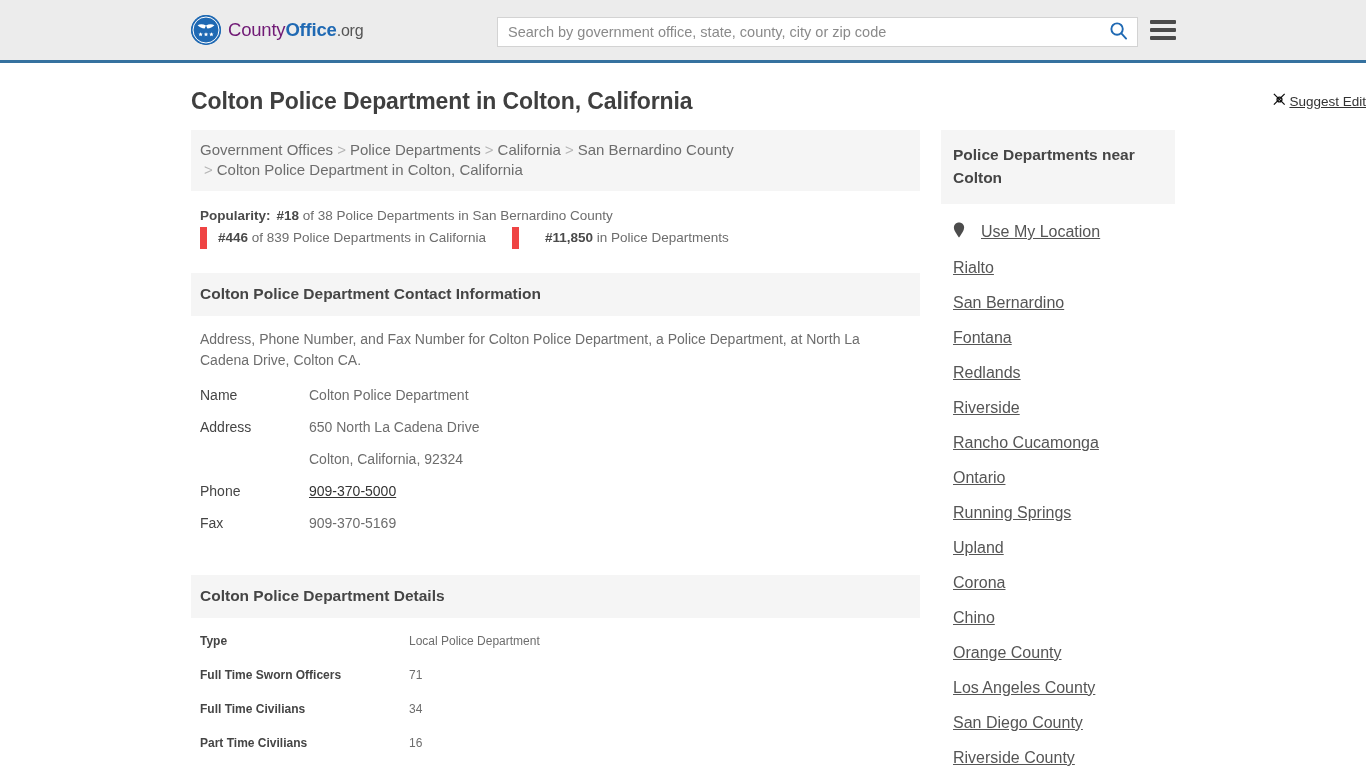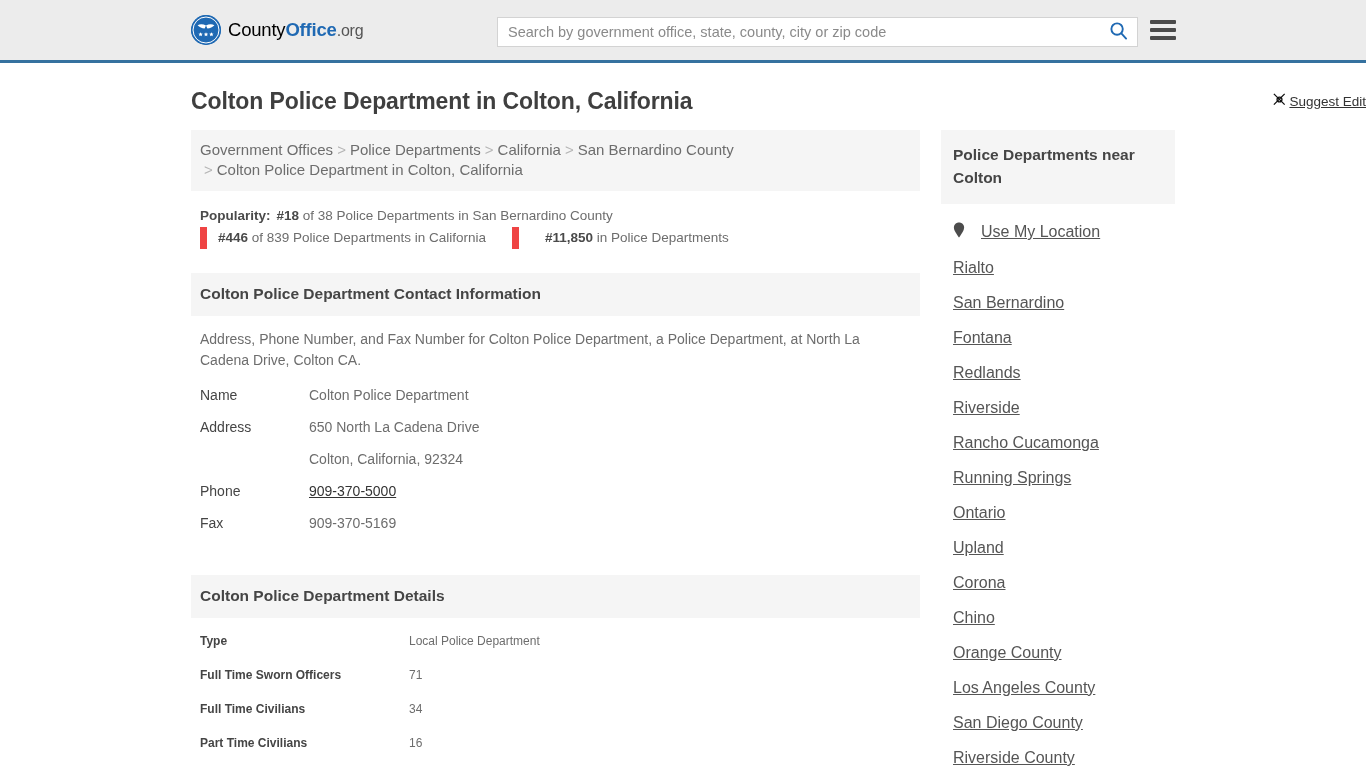--- a/index.html
+++ b/index.html
@@ -38,21 +38,21 @@
     overflow: hidden;
   }
   .brand-mark svg { display: block; }
   .brand-text {
     font-size: 18.5px;
     letter-spacing: -0.2px;
     color: #2b2b2b;
     white-space: nowrap;
   }
   .brand-text .b-blue { color: #1f69b3; font-weight: bold; }
-  .brand-text .b-dark { color: #000000; }
+  .brand-text .b-dark { color: #701a75; }
   .brand-text .b-org { color: #555; font-size: 16px; }
 
   .search-wrap {
     position: absolute;
     left: 497px;
     top: 17px;
     width: 641px;
     height: 30px;
     background: #ffffff;
     border: 1px solid #d3d3d3;
@@ -395,24 +395,24 @@
         <a class="side-item" href="#">
             <span class="lnk">Redlands</span>
           </a>
         <a class="side-item" href="#">
             <span class="lnk">Riverside</span>
           </a>
         <a class="side-item" href="#">
             <span class="lnk">Rancho Cucamonga</span>
           </a>
         <a class="side-item" href="#">
+            <span class="lnk">Ontario</span>
+          </a>
+        <a class="side-item" href="#">
             <span class="lnk">Running Springs</span>
-          </a>
-        <a class="side-item" href="#">
-            <span class="lnk">Ontario</span>
           </a>
         <a class="side-item" href="#">
             <span class="lnk">Upland</span>
           </a>
         <a class="side-item" href="#">
             <span class="lnk">Corona</span>
           </a>
         <a class="side-item" href="#">
             <span class="lnk">Chino</span>
           </a>

